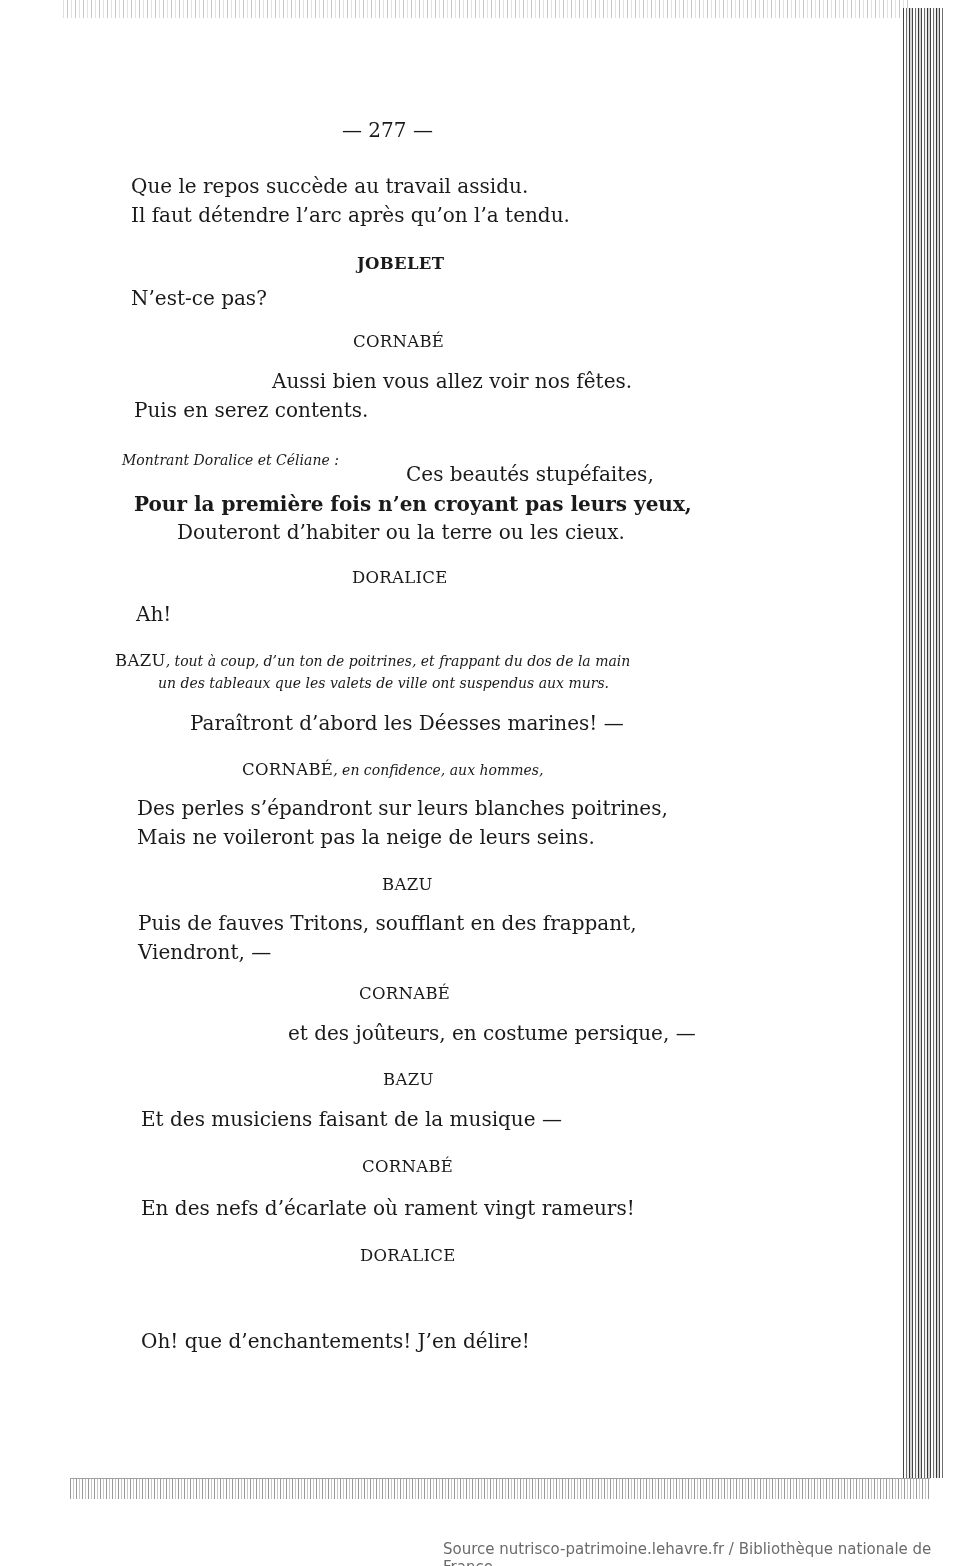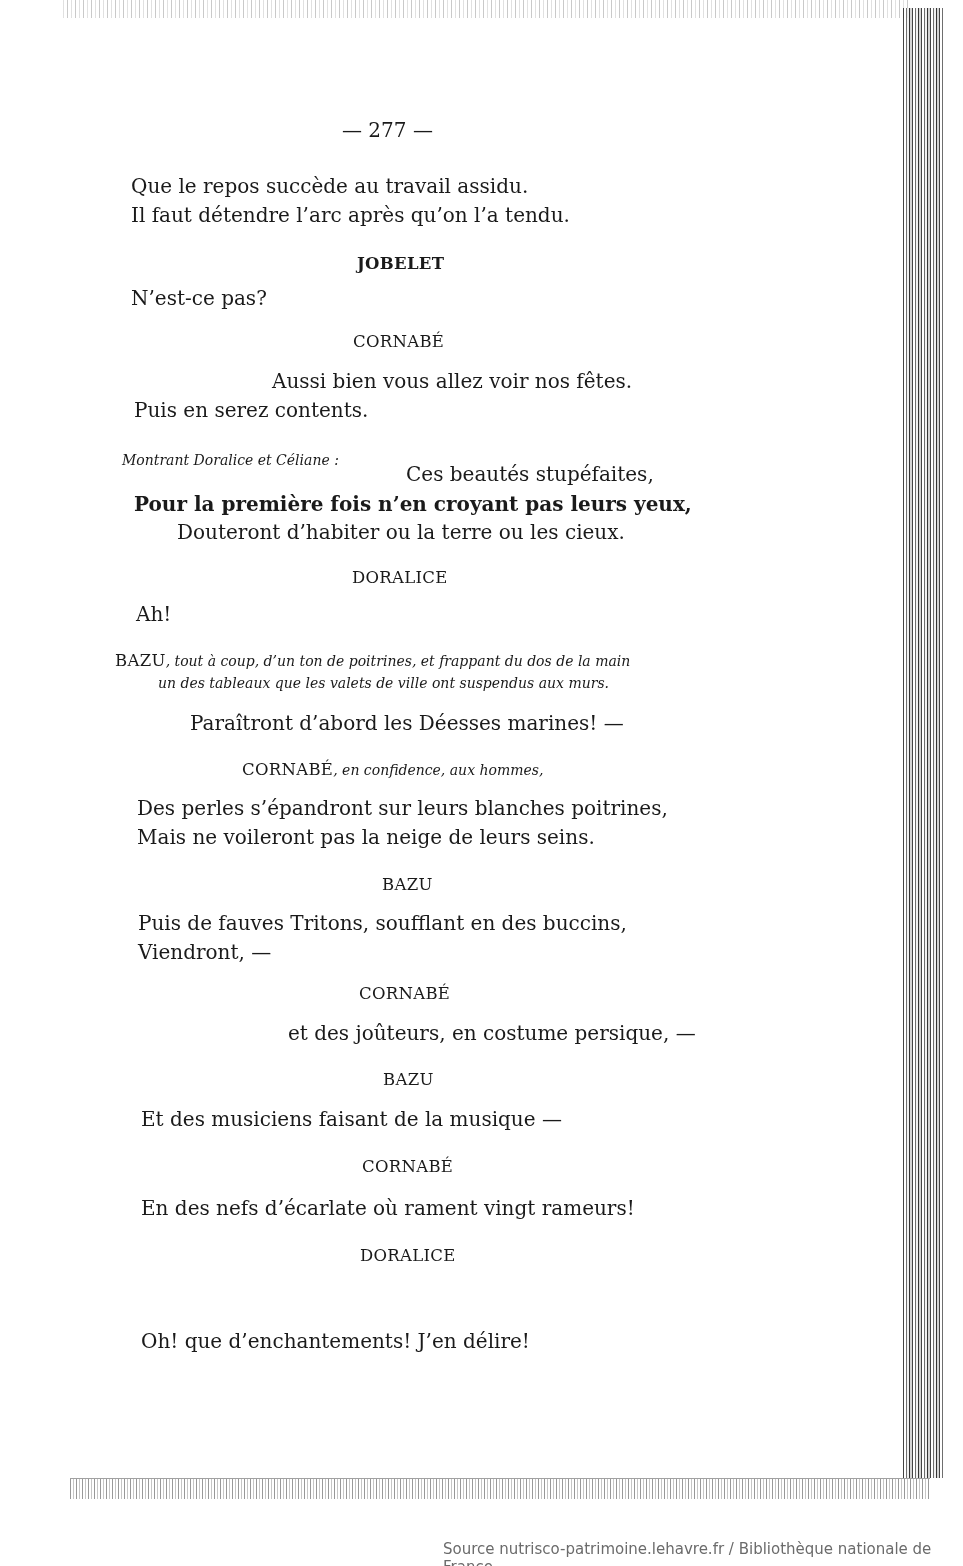--- a/index.html
+++ b/index.html
@@ -67,21 +67,21 @@
 
   <div class="line verse" style="left:190px; top:711px;">Paraîtront d’abord les Déesses marines! —</div>
 
   <div class="line" style="left:242px; top:760px;">
     <span class="speaker">CORNABÉ</span><span class="stage">, en confidence, aux hommes,</span>
   </div>
   <div class="line verse" style="left:137px; top:796px;">Des perles s’épandront sur leurs blanches poitrines,</div>
   <div class="line verse" style="left:137px; top:825px;">Mais ne voileront pas la neige de leurs seins.</div>
 
   <div class="line speaker" style="left:382px; top:875px;">BAZU</div>
-  <div class="line verse" style="left:138px; top:911px;">Puis de fauves Tritons, soufflant en des buccins,</div>
+  <div class="line verse" style="left:138px; top:911px;">Puis de fauves Tritons, soufflant en des frappant,</div>
   <div class="line verse" style="left:138px; top:940px;">Viendront, —</div>
 
   <div class="line speaker" style="left:359px; top:984px;">CORNABÉ</div>
   <div class="line verse" style="left:288px; top:1021px;">et des joûteurs, en costume persique, —</div>
 
   <div class="line speaker" style="left:383px; top:1070px;">BAZU</div>
   <div class="line verse" style="left:141px; top:1107px;">Et des musiciens faisant de la musique —</div>
 
   <div class="line speaker" style="left:362px; top:1157px;">CORNABÉ</div>
   <div class="line verse" style="left:141px; top:1196px;">En des nefs d’écarlate où rament vingt rameurs!</div>

